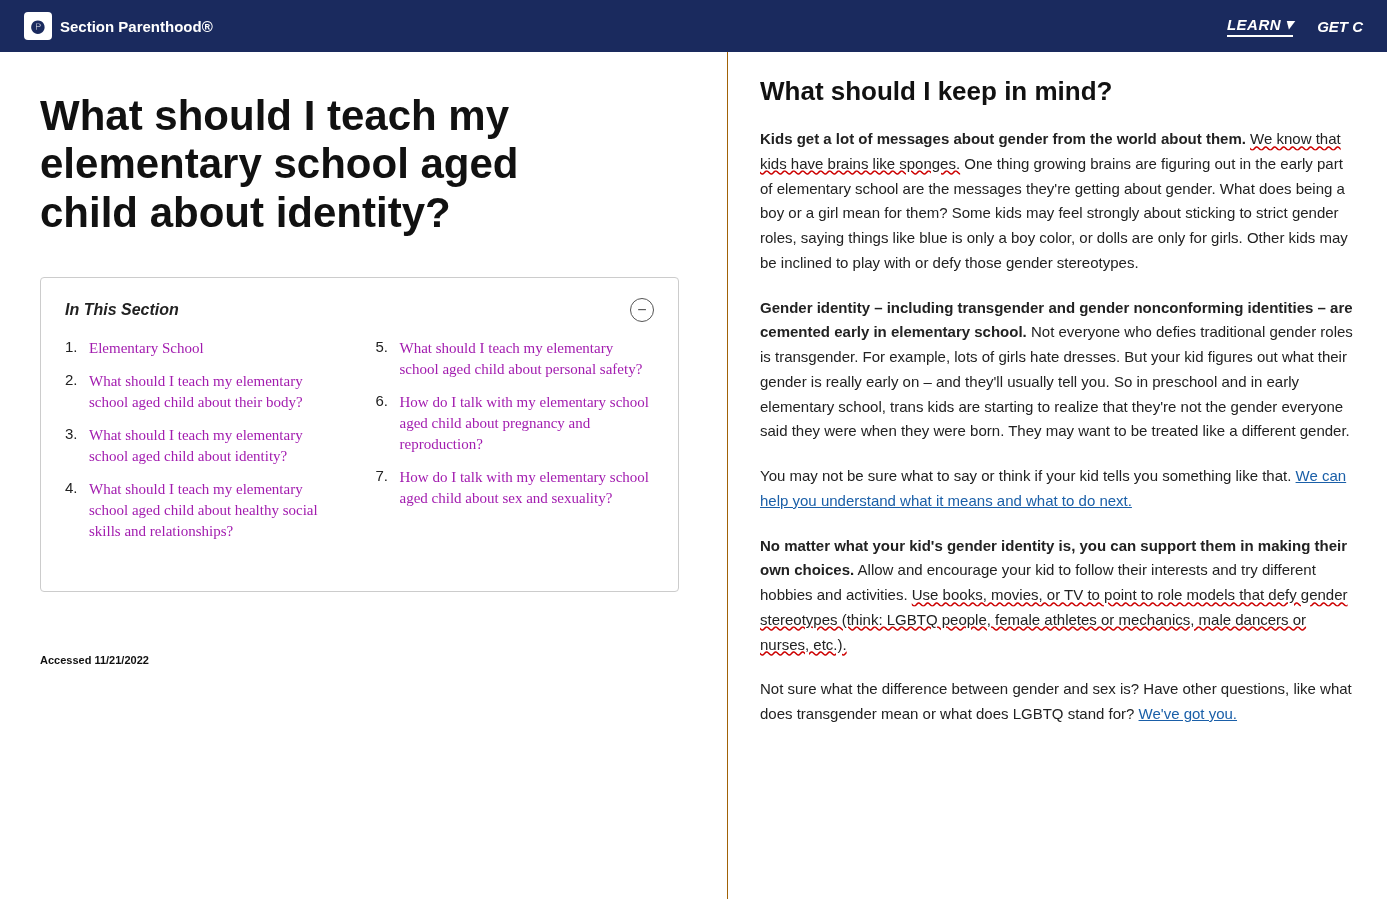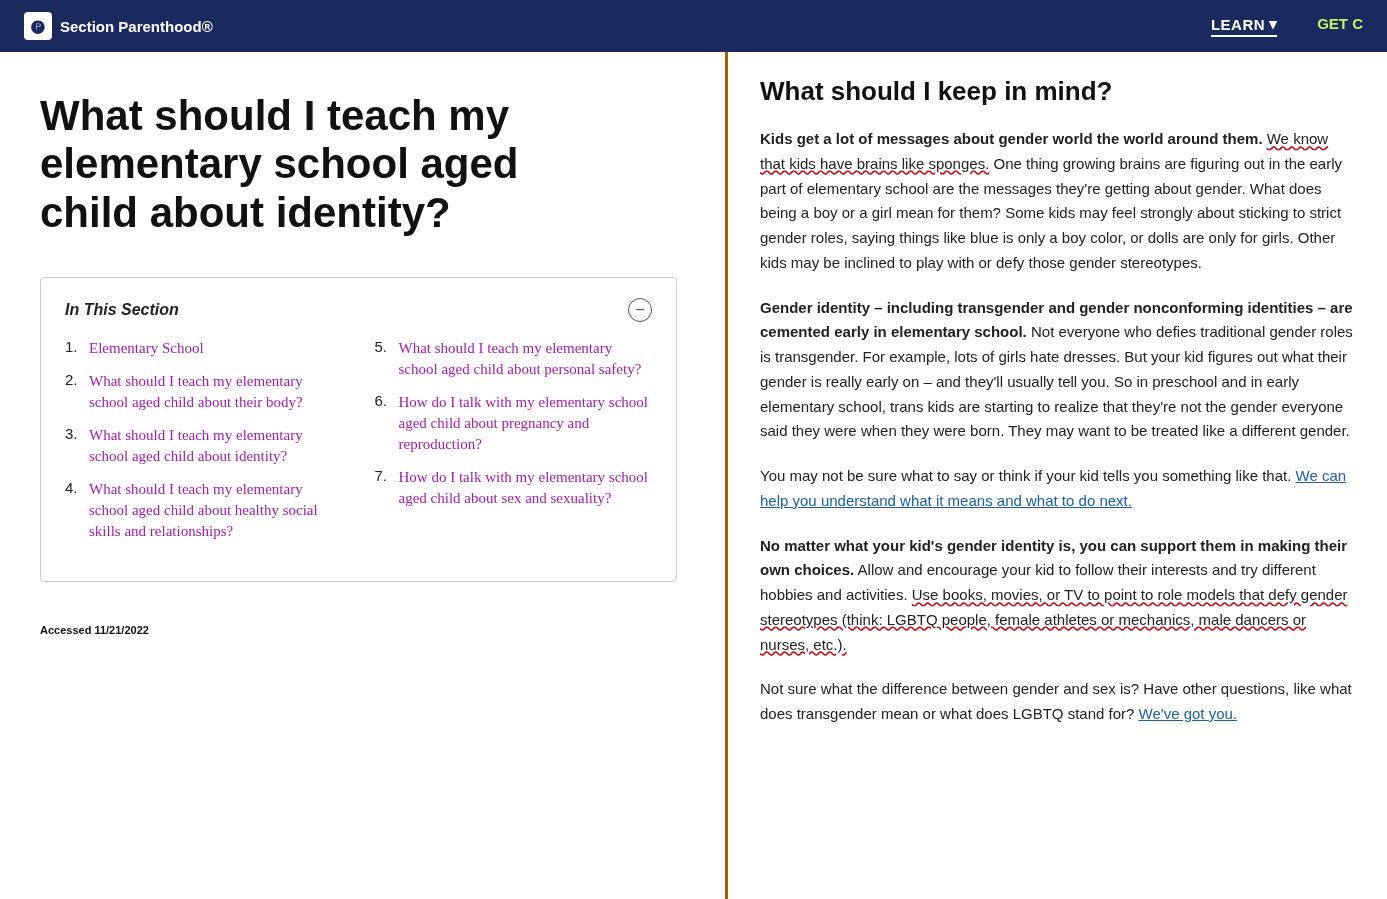--- a/index.html
+++ b/index.html
@@ -31,70 +31,72 @@
       display: flex;
       align-items: center;
       justify-content: center;
       color: #1a2a5e;
       font-weight: 900;
       font-size: 13px;
     }
     .header-nav {
       margin-left: auto;
       display: flex;
-      gap: 40px;
+      align-items: center;
+      gap: 24px;
+      font-style: italic;
     }
     .nav-item {
       color: #fff;
       text-decoration: none;
       font-size: 15px;
       font-weight: 600;
       display: flex;
       align-items: center;
       gap: 4px;
       letter-spacing: 0.5px;
       border-bottom: 2px solid #fff;
       padding-bottom: 2px;
     }
     .nav-item-plain {
-      color: #bef264;
+      color: #ffffff;
       text-decoration: none;
       font-size: 15px;
       font-weight: 600;
     }
 
     
     .layout {
       display: flex;
       width: 1387px;
       min-height: 847px;
     }
 
     
     .left-panel {
       width: 728px;
       padding: 40px 48px 40px 40px;
-      border-right: 3px solid #a16207;
+      border-right: 1px solid #a16207;
     }
 
     .page-title {
       font-size: 42px;
       font-weight: 900;
       color: #111;
       line-height: 1.15;
       margin-bottom: 40px;
       max-width: 580px;
     }
 
     
     .section-box {
       border: 1px solid #ccc;
       border-radius: 4px;
-      padding: 20px 24px 27px;
-      margin-bottom: 40px;
+      padding: 20px 24px 37px;
+      margin-bottom: 60px;
     }
     .section-box-header {
       display: flex;
       justify-content: space-between;
       align-items: center;
       margin-bottom: 16px;
     }
     .section-box-title {
       font-weight: 700;
       font-size: 16px;
@@ -259,21 +261,21 @@
 
     <div class="accessed-block">
       <div>Accessed 11/21/2022</div>
     </div>
   </div>
 
   <div class="right-panel">
     <h2 class="right-heading">What should I keep in mind?</h2>
 
     <p class="right-paragraph">
-      <strong>Kids get a lot of messages about gender world the world around them.</strong>
+      <strong>Kids get a lot of messages about gender from the world about them.</strong>
       <span> </span>
       <span class="underline-red">We know that kids have brains like sponges.</span>
       <span> One thing growing brains are figuring out in the early part of elementary school are the messages they're getting about gender. What does being a boy or a girl mean for them? Some kids may feel strongly about sticking to strict gender roles, saying things like blue is only a boy color, or dolls are only for girls. Other kids may be inclined to play with or defy those gender stereotypes.</span>
     </p>
 
     <p class="right-paragraph">
       <strong>Gender identity – including transgender and gender nonconforming identities – are cemented early in elementary school.</strong>
       <span> Not everyone who defies traditional gender roles is transgender. For example, lots of girls hate dresses. But your kid figures out what their gender is really early on – and they'll usually tell you. So in preschool and in early elementary school, trans kids are starting to realize that they're not the gender everyone said they were when they were born. They may want to be treated like a different gender.</span>
     </p>
 

